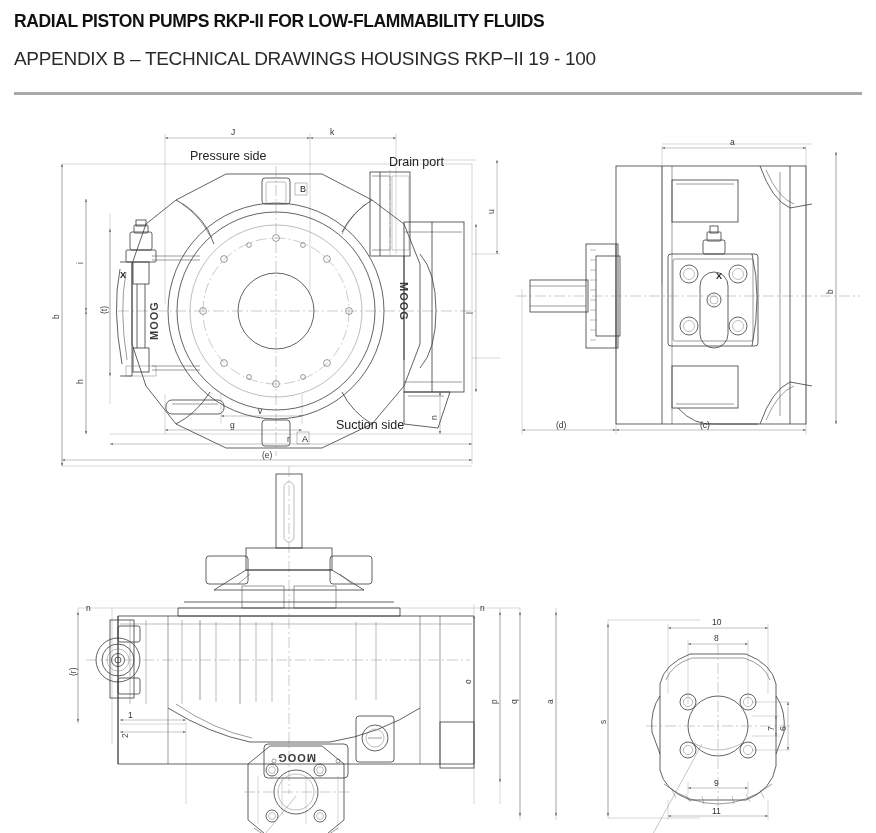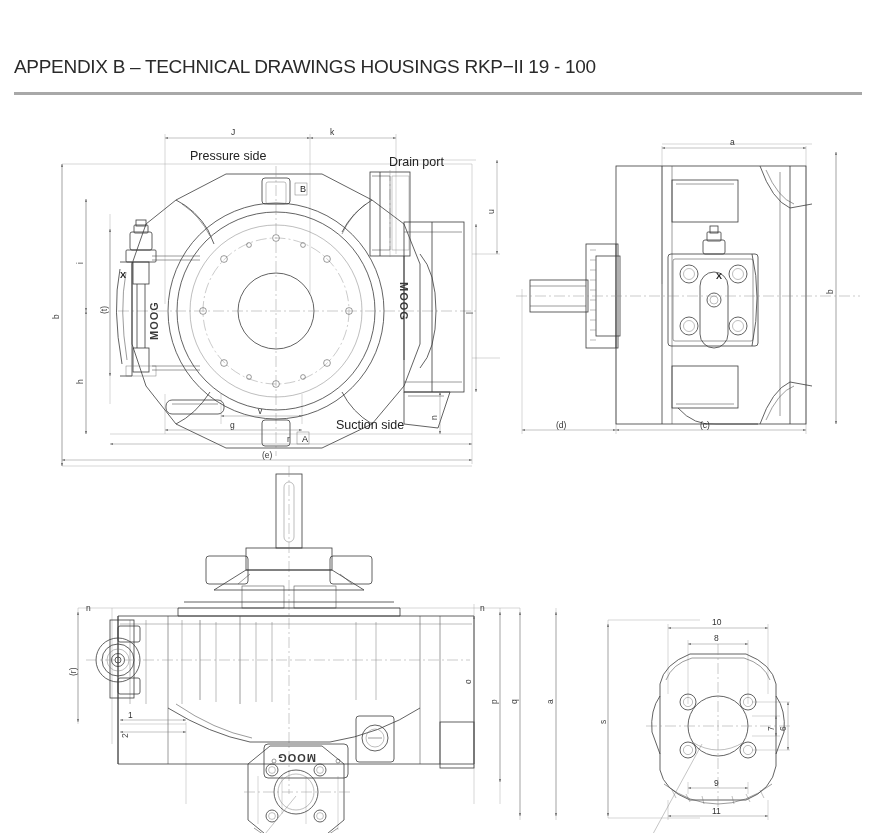--- a/index.html
+++ b/index.html
@@ -17,21 +17,21 @@
 
   
   #header { position: absolute; left: 0; top: 0; width: 876px; height: 100px; }
   #title-main {
     position: absolute; left: 14px; top: 11px;
     font-size: 17.5px; font-weight: bold;
     letter-spacing: -0.4px; white-space: nowrap;
     color: #111;
   }
   #title-sub {
-    position: absolute; left: 14px; top: 56px;
+    position: absolute; left: 14px; top: 48px;
     font-size: 19px; font-weight: 400;
     letter-spacing: -0.3px; white-space: nowrap;
     color: #2a2a2a;
   }
   #header-rule {
     position: absolute; left: 14px; top: 92px;
     width: 848px; height: 3px;
     background: #a8a8a8;
   }
 
@@ -60,20 +60,21 @@
   .ext   { fill: none; stroke: #9a9a9a; stroke-width: 0.4; }
   .ctr   { fill: none; stroke: #8a8a8a; stroke-width: 0.45;
            stroke-dasharray: 11 3 2 3; }
   .hatch { fill: none; stroke: #7a7a7a; stroke-width: 0.4; }
   .lead  { fill: none; stroke: #8a8a8a; stroke-width: 0.5; }
 </style>
 </head>
 <body>
 
 <div id="header">
+  <div id="title-main">RADIAL PISTON PUMPS RKP-II FOR LOW-FLAMMABILITY FLUIDS</div>
   <div id="title-sub">APPENDIX B – TECHNICAL DRAWINGS HOUSINGS RKP−II 19 - 100</div>
   <div id="header-rule"></div>
 </div>
 
 <div id="drawings">
 <svg width="876" height="729" viewBox="0 0 876 729" xmlns="http://www.w3.org/2000/svg">
 
   <defs>
     <pattern id="hatchP" width="4" height="4" patternUnits="userSpaceOnUse" patternTransform="rotate(45)">
       <line x1="0" y1="0" x2="0" y2="4" stroke="#8a8a8a" stroke-width="0.5"></line>

